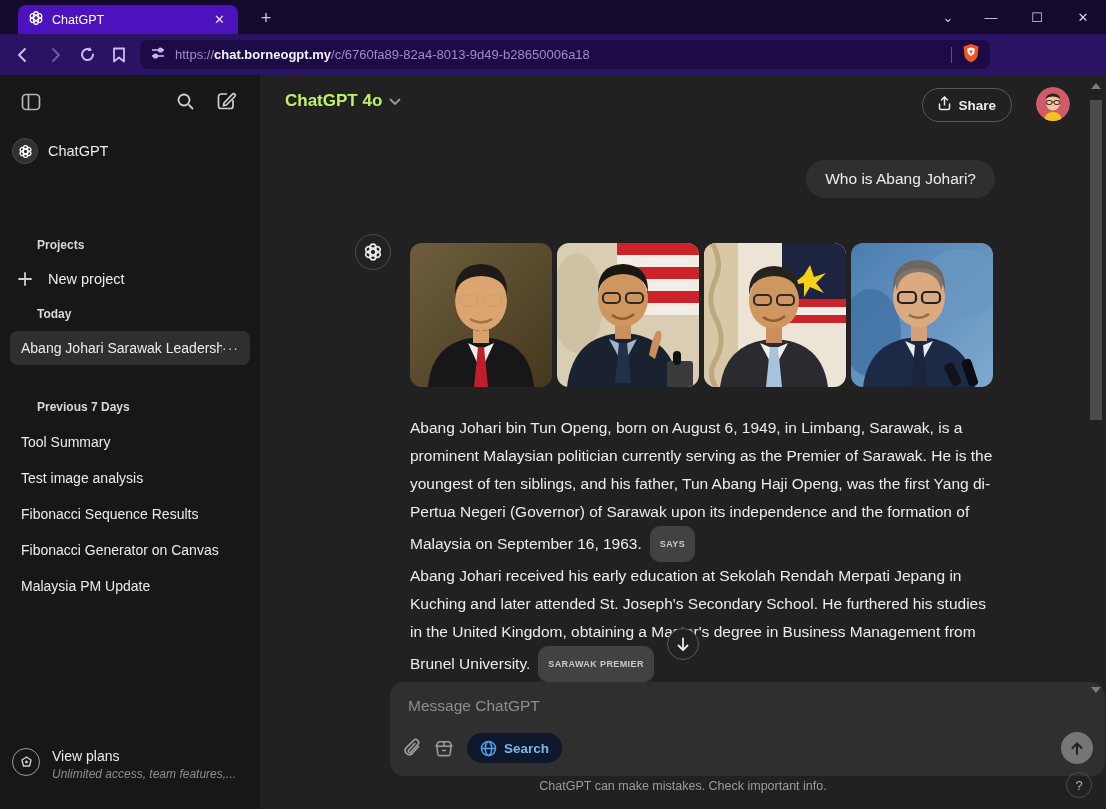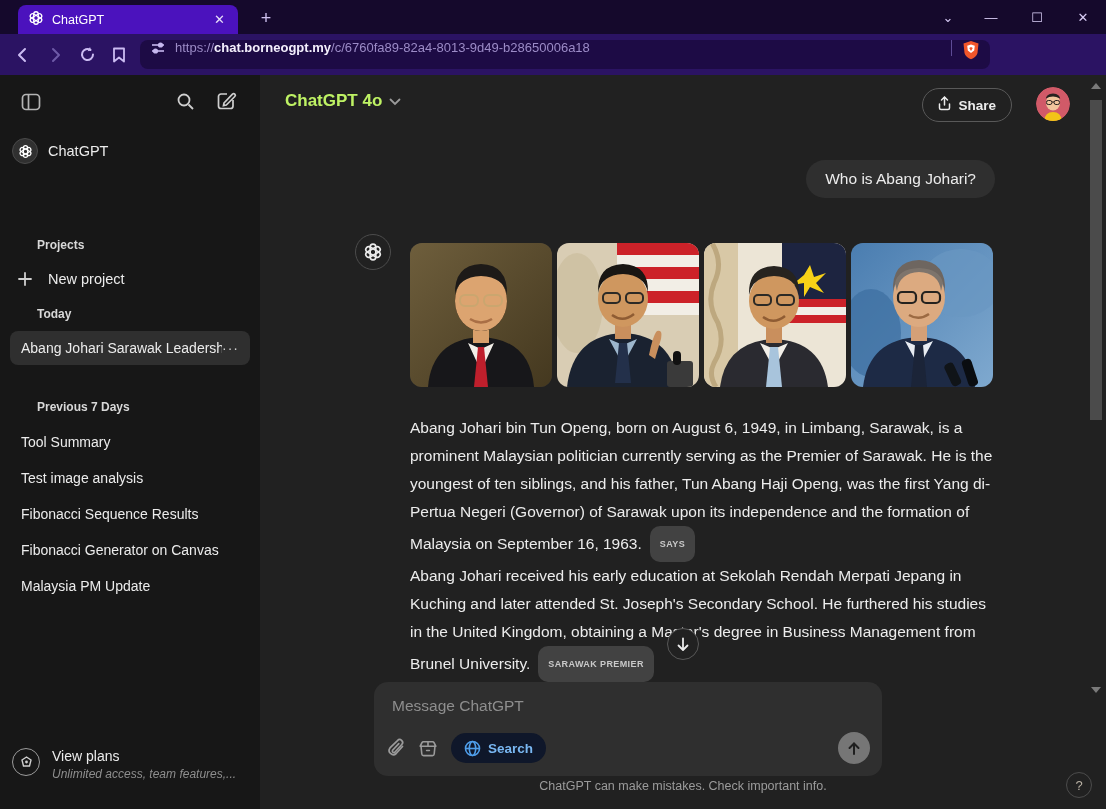--- a/index.html
+++ b/index.html
@@ -14,21 +14,21 @@
   .tab-close { color:#e8e0fa; font-size:13px; cursor:default; padding:0 3px; }
   .newtab-btn { position:absolute; left:254px; top:7px; color:#cfc2f0; font-size:18px; line-height:22px; width:24px; text-align:center; }
   .win-controls { position:absolute; right:0; top:0; height:34px; display:flex; align-items:center; }
   .win-btn { width:46px; height:34px; display:flex; align-items:center; justify-content:center; color:#d9cdf6; font-size:13px; }
   .tabsearch { width:40px; }
 
   .toolbar { position:absolute; left:0; top:34px; width:1106px; height:41px; background:#2b1363; display:flex; align-items:center; }
   .nav-icons { display:flex; align-items:center; gap:6px; padding-left:10px; }
   .nav-btn { width:26px; height:26px; display:flex; align-items:center; justify-content:center; color:#cbbcf2; }
   .nav-btn.disabled { color:#6e5aa8; }
-  .addressbar { position:absolute; left:140px; top:6px; width:850px; height:29px; background:#1d0b45; border-radius:8px; display:flex; padding:0 10px; }
+  .addressbar { position:absolute; left:140px; top:6px; width:850px; height:29px; background:#1d0b45; border-radius:8px; display:flex; align-items:center; padding:0 10px; }
   .url { font-size:13px; white-space:nowrap; overflow:hidden; flex:1; margin-left:9px; }
   .url .dim { color:#9c8cc7; }
   .url .host { color:#f4f0fd; font-weight:bold; }
   .ab-sep { width:1px; height:16px; background:#5d4b96; margin:0 10px; }
   .right-icons { position:absolute; right:8px; top:37px; display:flex; align-items:center; gap:8px; height:35px; }
   .glasses-pill { width:36px; height:24px; border:1.5px solid #e3dbf8; border-radius:12px; display:flex; align-items:center; justify-content:center; }
 
   
   .app { position:absolute; left:0; top:75px; width:1106px; height:734px; background:#212121; }
 
@@ -66,21 +66,21 @@
   .chat-img svg { display:block; }
 
   .msg-p { position:absolute; left:150px; width:592px; color:#ececec; font-size:15.5px; line-height:28px; }
   .p1 { top:339px; }
   .p2 { top:487px; }
   .cite-badge { display:inline-block; background:#424242; color:#c9c9c9; font-size:9px; font-weight:bold; letter-spacing:.4px; padding:4px 10px; border-radius:10px; margin-left:8px; vertical-align:2px; white-space:nowrap; }
 
   .scroll-down-btn { position:absolute; left:407px; top:553px; width:32px; height:32px; border-radius:50%; background:#212121; border:1px solid #585858; display:flex; align-items:center; justify-content:center; color:#ececec; }
 
   
-  .composer { position:absolute; left:114px; top:607px; width:508px; height:94px; background:#2f2f2f; border-radius:14px; }
+  .composer { position:absolute; left:130px; top:607px; width:715px; height:94px; background:#2f2f2f; border-radius:14px; }
   .composer-input { position:absolute; left:18px; top:12px; width:560px; height:24px; background:transparent; border:none; outline:none; color:#ececec; font-size:15.5px; font-family:"Liberation Sans", sans-serif; }
   .composer-input::placeholder { color:#8e8e8e; }
   .composer-tools { position:absolute; left:14px; bottom:13px; display:flex; align-items:center; gap:13px; }
   .tool-icon { color:#9b9b9b; display:flex; }
   .search-chip { height:30px; border-radius:15px; background:#0f172a; color:#79b7f2; display:flex; align-items:center; gap:7px; padding:8px 13px; font-size:13.5px; font-weight:bold; }
   .send-btn { position:absolute; right:12px; bottom:12px; width:32px; height:32px; border-radius:50%; background:#767676; display:flex; align-items:center; justify-content:center; color:#1f1f1f; }
 
   .disclaimer { position:absolute; left:0; top:704px; width:846px; text-align:center; color:#9b9b9b; font-size:12.5px; }
   .help-btn { position:absolute; right:14px; top:697px; width:26px; height:26px; border-radius:50%; border:1px solid #4c4c4c; color:#b9b1a4; font-size:13px; display:flex; align-items:center; justify-content:center; }
 

